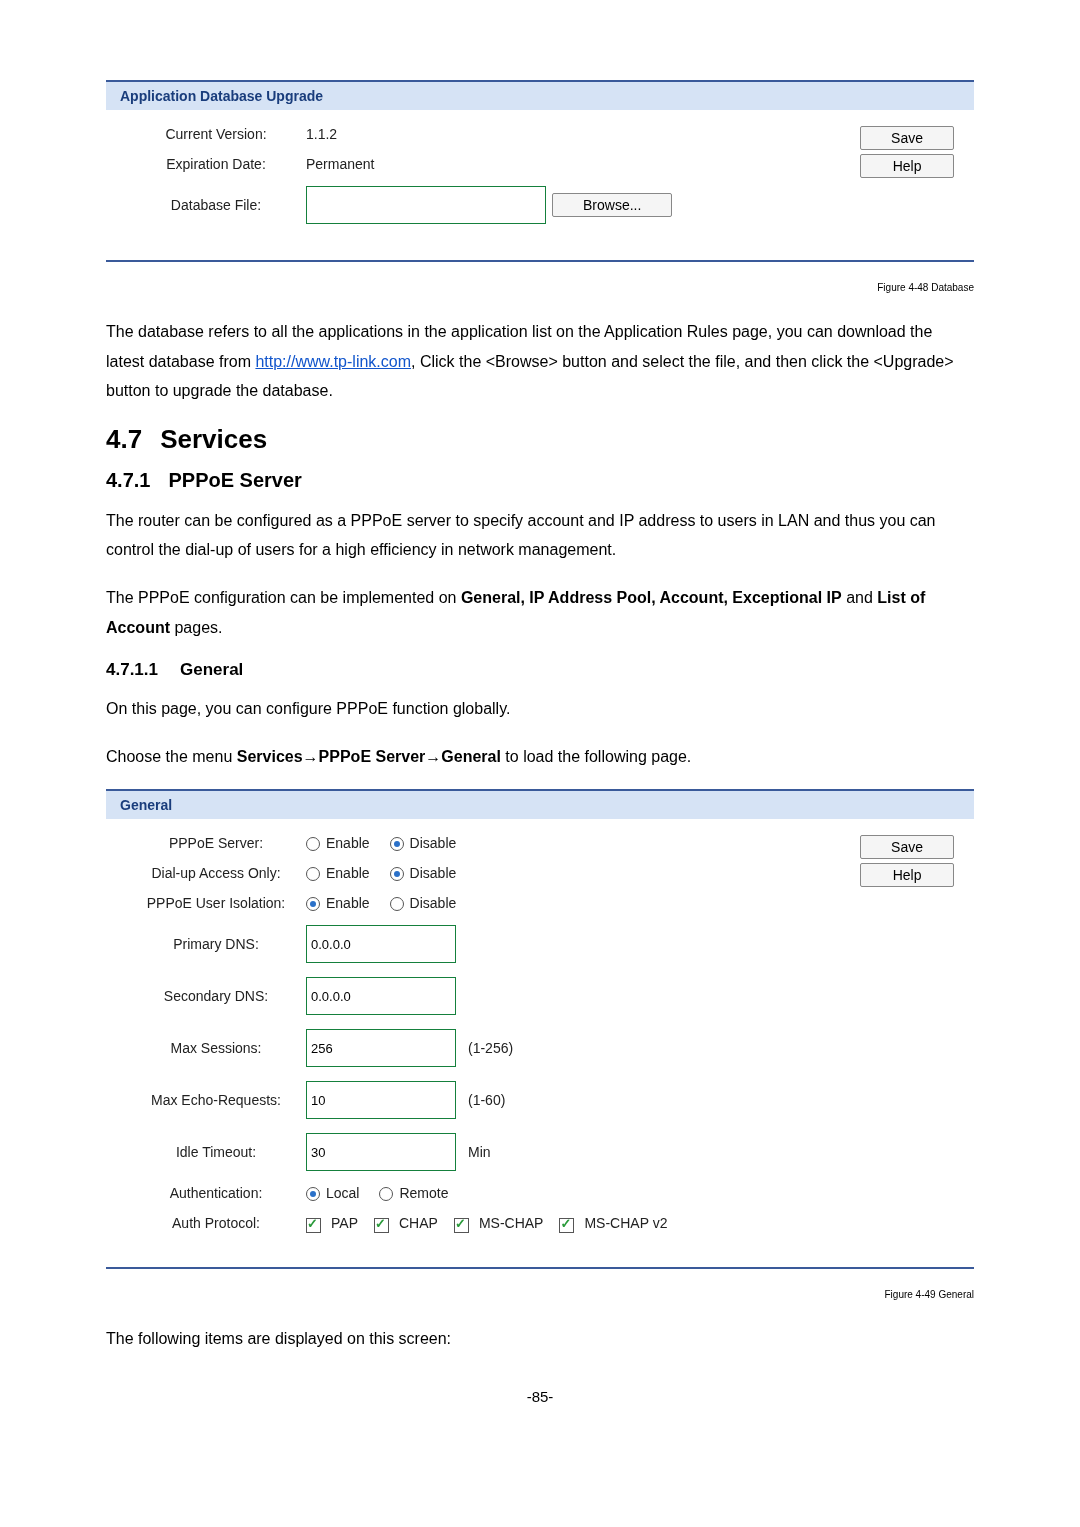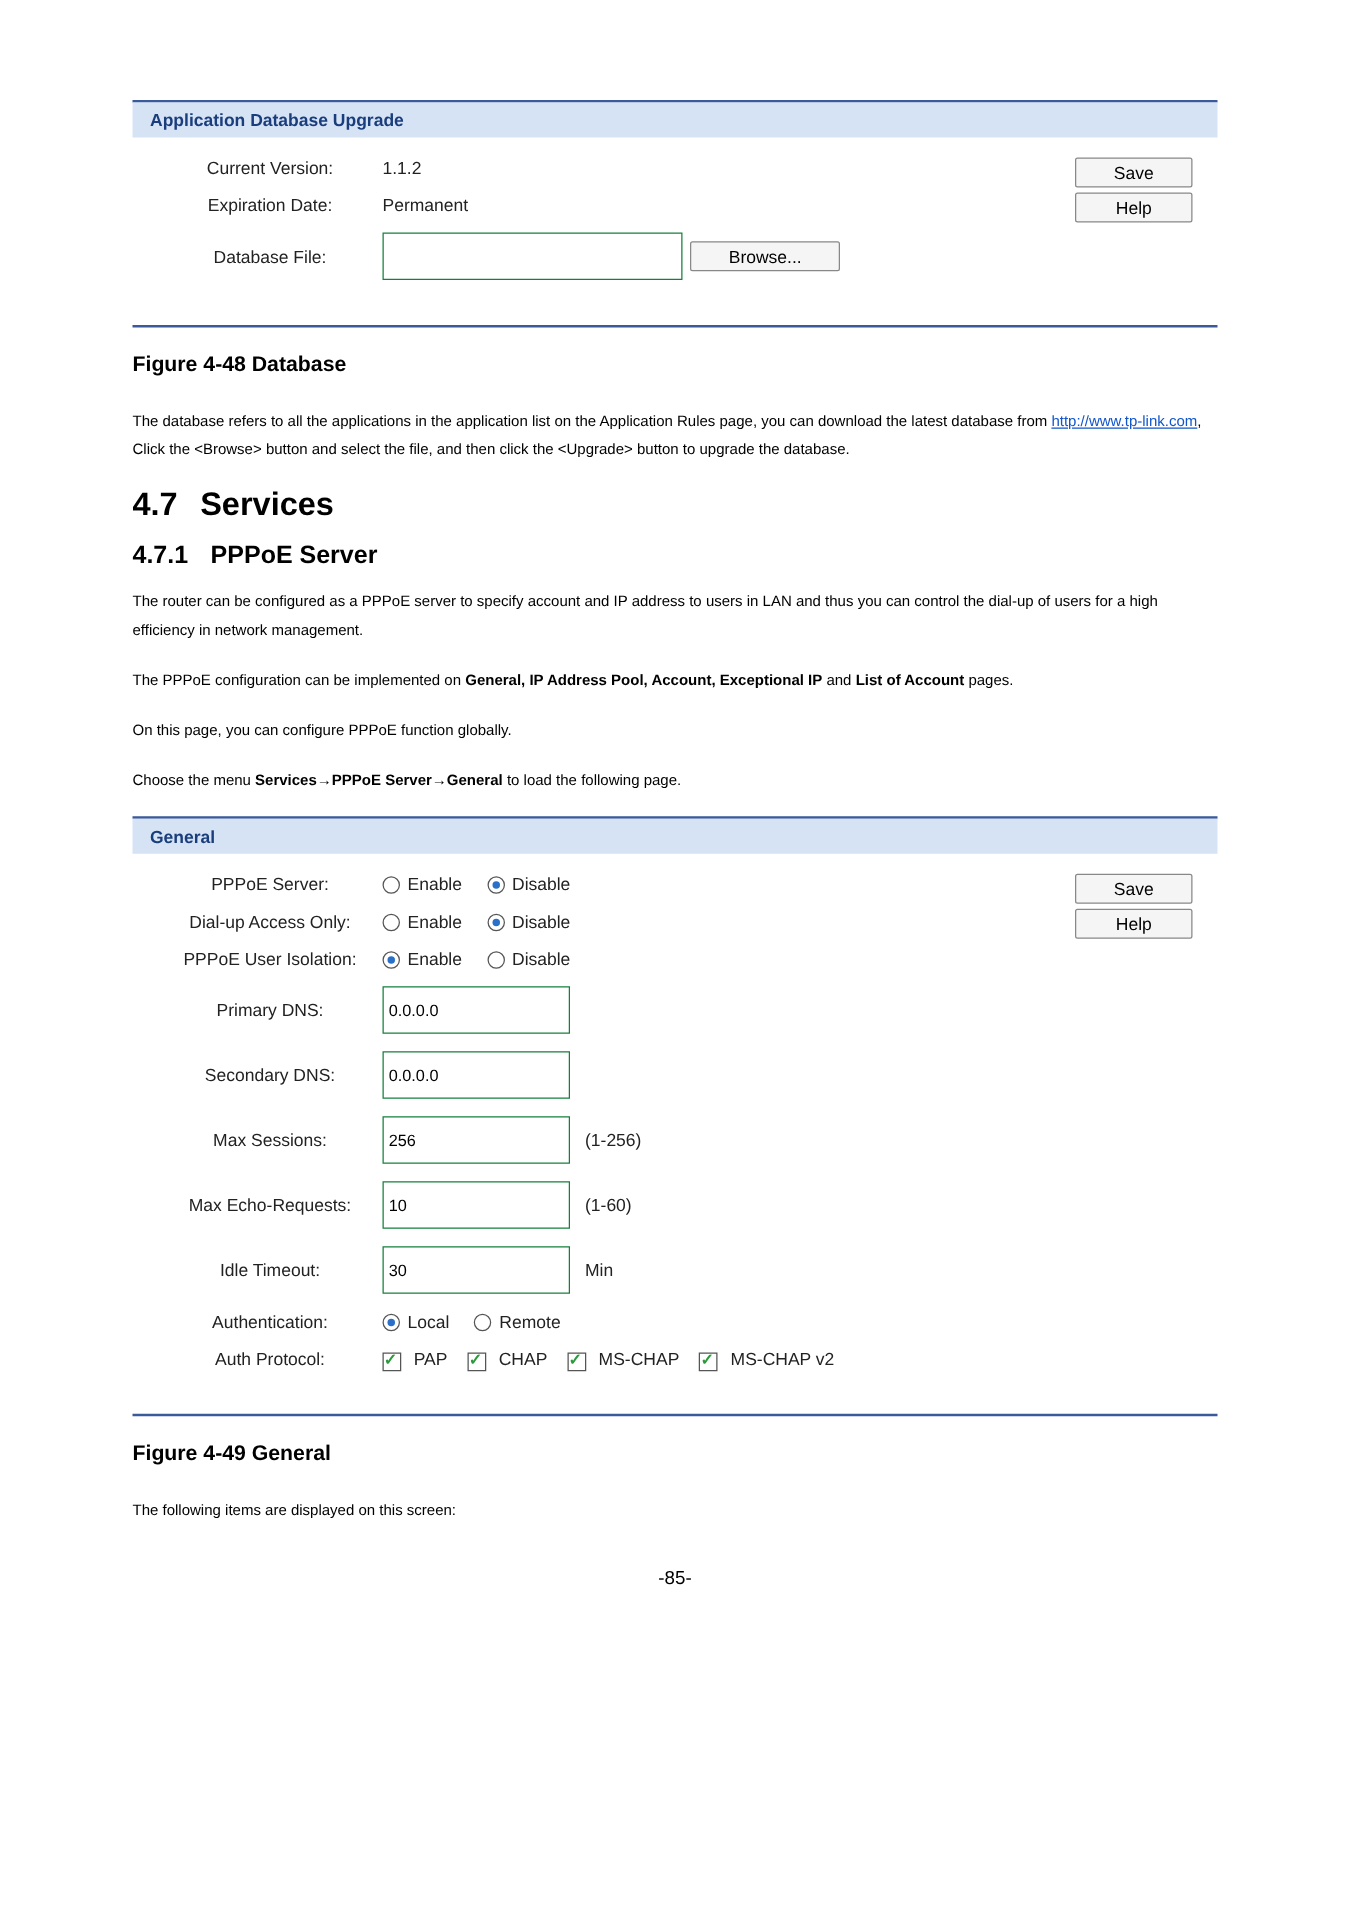--- a/index.html
+++ b/index.html
@@ -71,27 +71,26 @@
   .ui-input {
     border: 1px solid #15803d;
     padding: 18px 4px;
     font-size: 13px;
     height: 20px;
     box-sizing: border-box;
     background: #fff;
   }
   .file-input { width: 240px; }
   .caption {
-    text-align: left;
-    font-size: 17px;
+    text-align: right;
+    font-size: 10px;
     margin: 20px 0 24px 0;
-    font-weight: bold;
   }
   .body-text {
-    font-size: 12px;
+    font-size: 16px;
     line-height: 1.85;
     margin-bottom: 18px;
   }
   .link { color: #1155cc; text-decoration: underline; }
   h2.section {
     font-size: 26px;
     font-weight: bold;
     margin: 10px 0 14px 0;
   }
   h2.section .num { margin-right: 18px; }
@@ -194,20 +193,23 @@
   <h3 class="subsection">
     <span class="num">4.7.1</span><span>PPPoE Server</span>
   </h3>
 
   <div class="body-text">The router can be configured as a PPPoE server to specify account and IP address to users in LAN and thus you can control the dial-up of users for a high efficiency in network management.</div>
 
   <div class="body-text">
     <span>The PPPoE configuration can be implemented on </span><b><span>General, IP Address Pool, Account, Exceptional IP</span></b><span> and </span><b><span>List of Account</span></b><span> pages.</span>
   </div>
 
+  <h4 class="subsub">
+    <span class="num">4.7.1.1</span><span>General</span>
+  </h4>
 
   <div class="body-text">On this page, you can configure PPPoE function globally.</div>
 
   <div class="body-text">
     <span>Choose the menu </span><b><span>Services→PPPoE Server→General</span></b><span> to load the following page.</span>
   </div>
 
   <div class="panel panel2">
     <div class="panel-header">General</div>
     <div class="panel-body">

